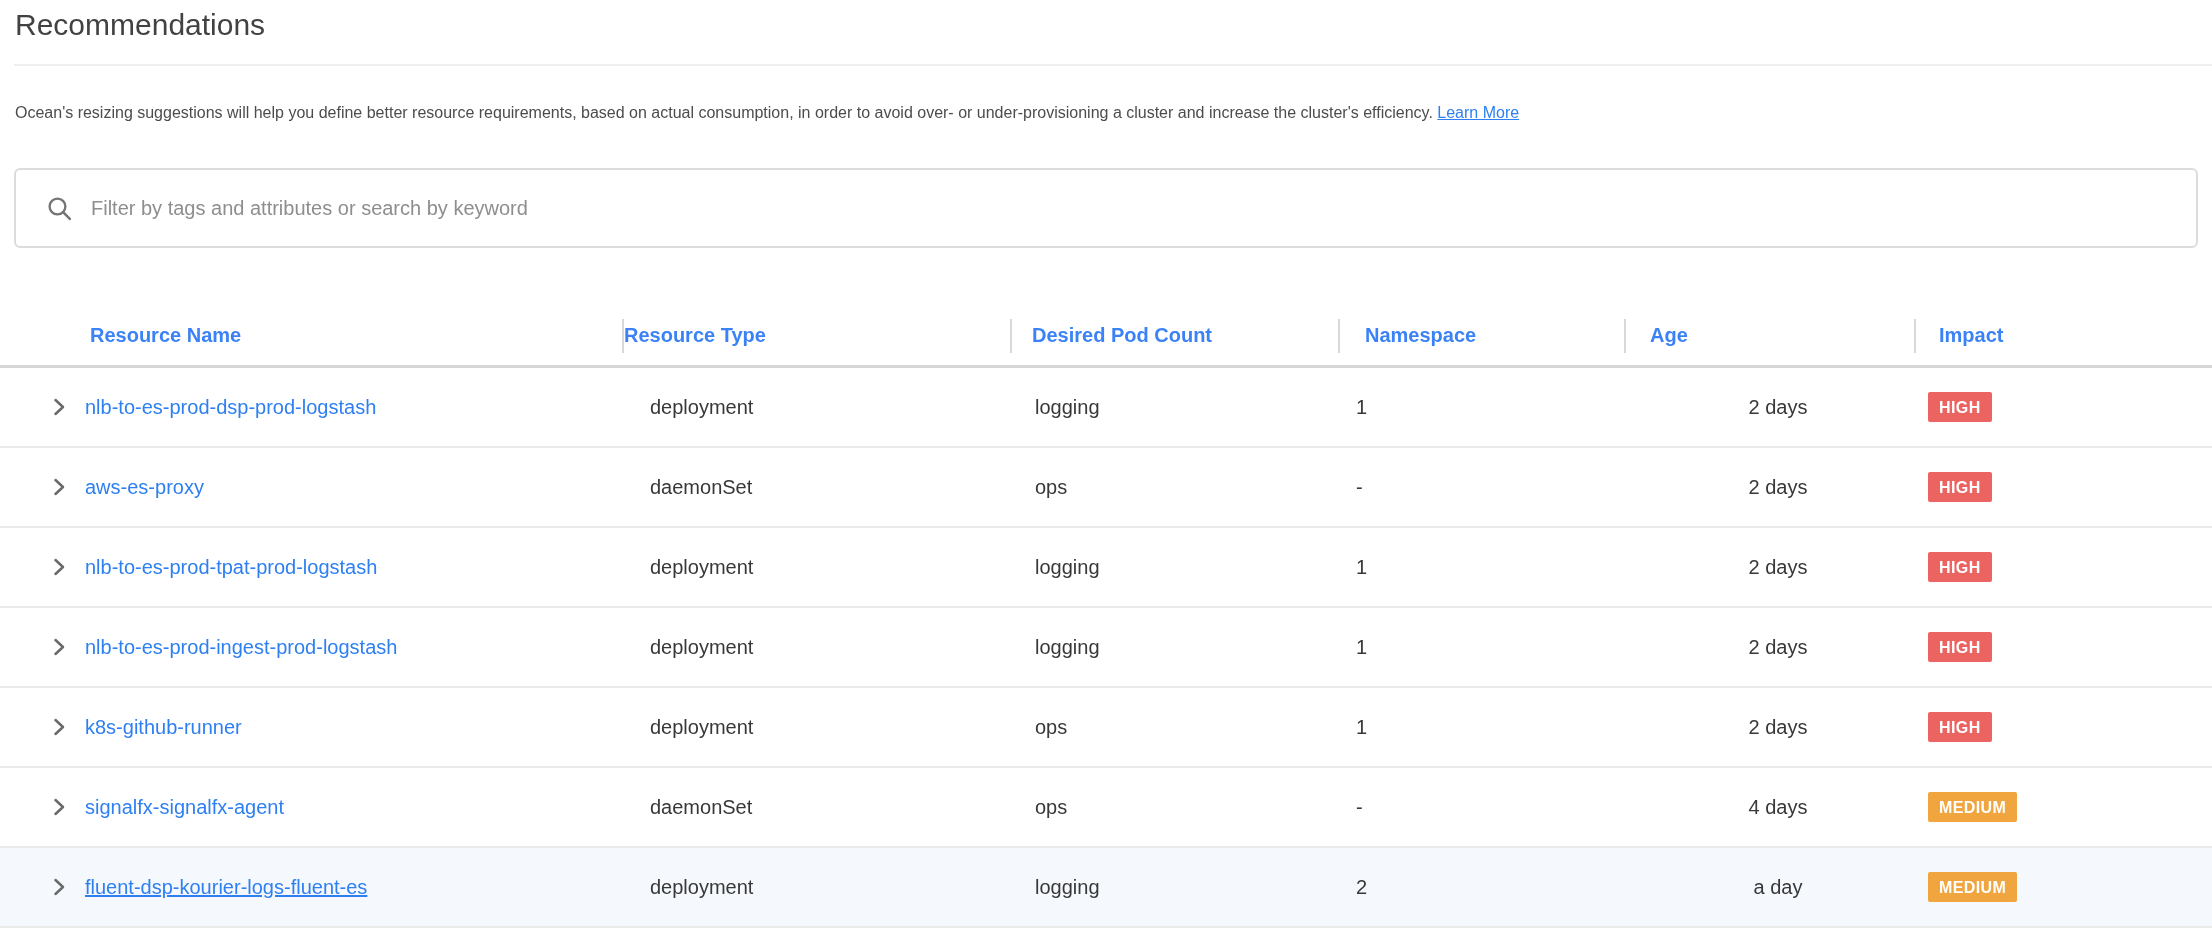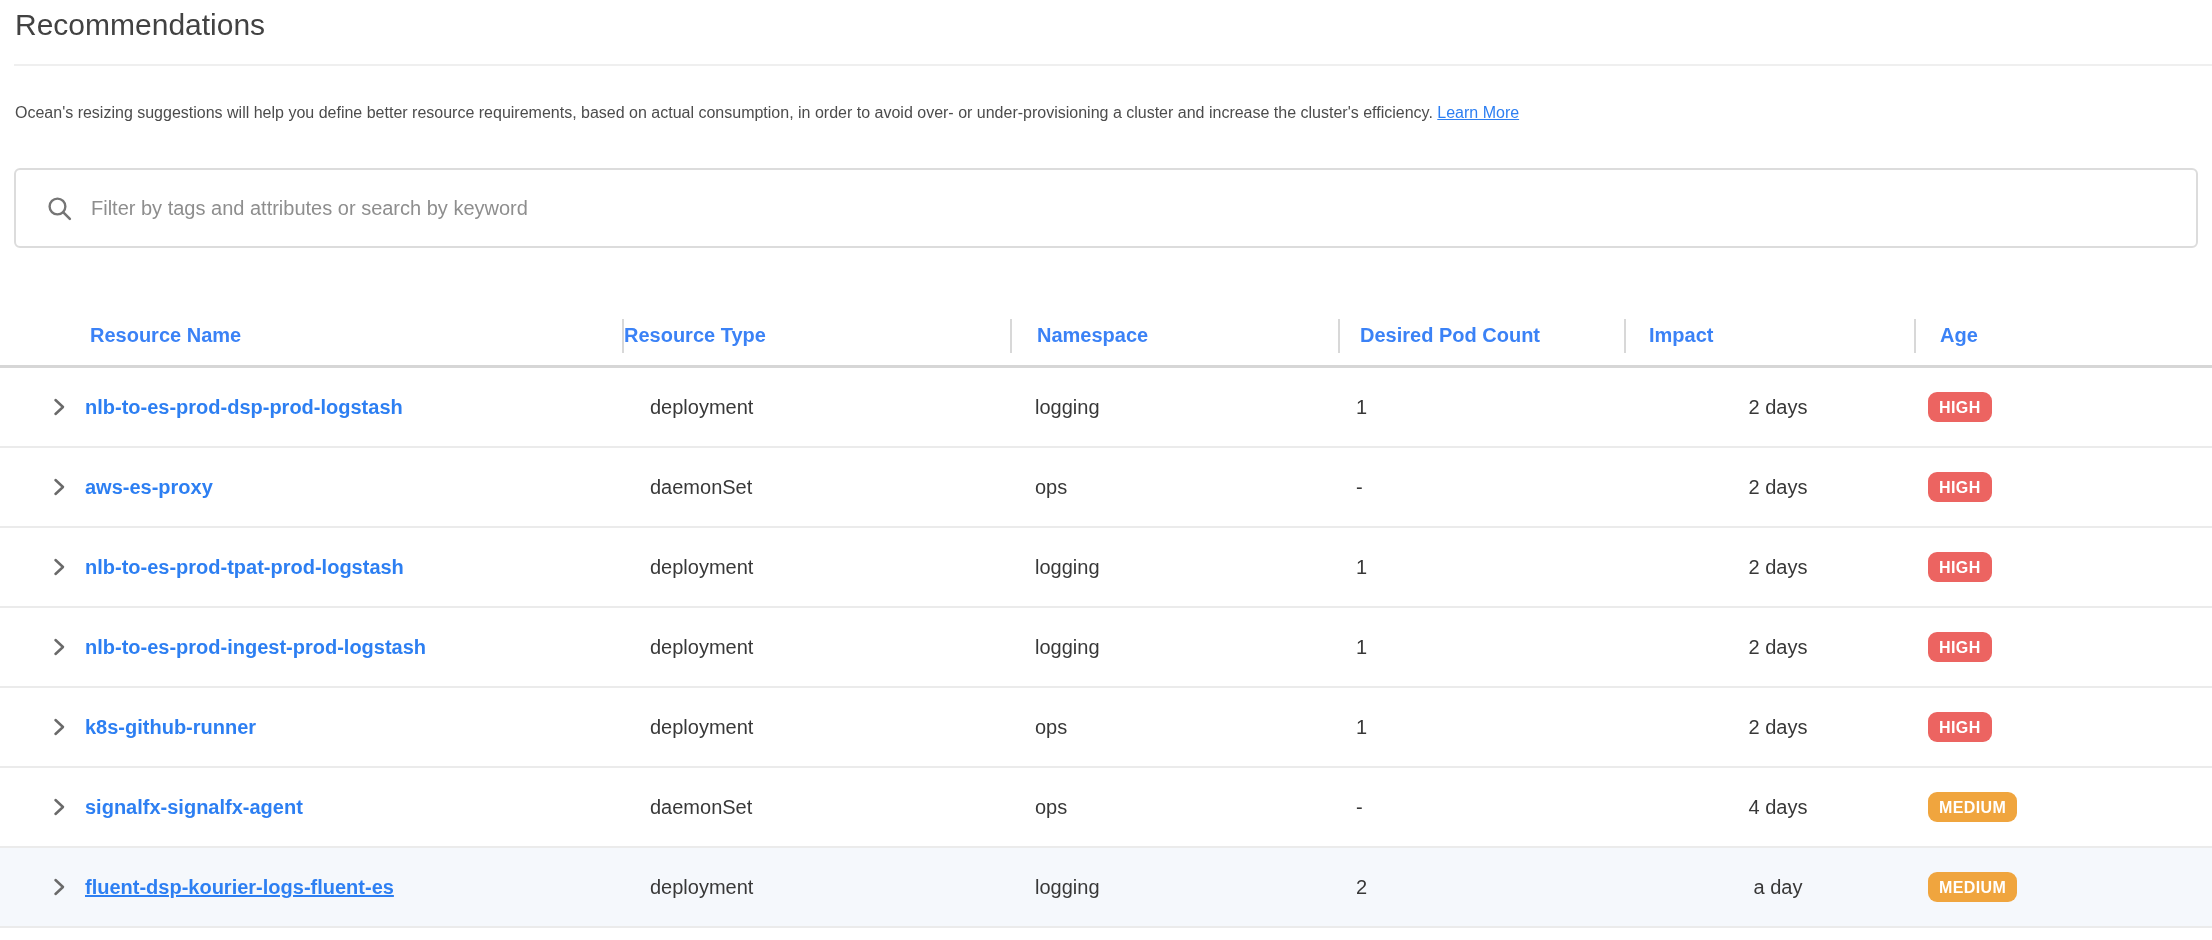--- a/index.html
+++ b/index.html
@@ -96,38 +96,38 @@
   .cell-expander {
     display: flex;
     justify-content: flex-end;
     padding-right: 14px;
   }
   .expander-btn {
     width: 24px; height: 24px;
     display: flex; align-items: center; justify-content: center;
     background: none; border: none; cursor: pointer;
   }
-  .cell-name { padding-left: 0; font-weight: bold; }
+  .cell-name { padding-left: 0; }
   .resource-link {
     color: #2d7ff2;
     font-size: 20px;
     text-decoration: none;
     cursor: pointer;
   }
   .table-row.highlighted .resource-link { text-decoration: underline; }
   .cell-type { padding-left: 28px; }
   .cell-ns   { padding-left: 25px; }
   .cell-pods { padding-left: 18px; }
   .cell-age  { padding-left: 18px; text-align: center; }
   .cell-impact { padding-left: 14px; }
 
   .impact-badge {
     display: inline-block;
     padding: 6px 11px 5px 11px;
-    border-radius: 9px;
+    border-radius: 2px;
     color: #ffffff;
     font-size: 16px;
     font-weight: 700;
     letter-spacing: 0.4px;
     line-height: 19px;
   }
 </style>
 </head>
 <body>
 
@@ -147,24 +147,24 @@
       </svg>
     </span>
     <input class="search-input" type="text" placeholder="Filter by tags and attributes or search by keyword" style="">
   </div>
 
   <div class="rec-table">
 
     <div class="grid-row table-header">
       <div class="th th-name">Resource Name</div>
       <div class="th th-sep th-type">Resource Type</div>
+      <div class="th th-sep th-pods">Desired Pod Count</div>
       <div class="th th-sep th-ns">Namespace</div>
-      <div class="th th-sep th-pods">Desired Pod Count</div>
+      <div class="th th-sep th-age">Age</div>
       <div class="th th-sep th-impact">Impact</div>
-      <div class="th th-sep th-age">Age</div>
     </div>
 
     <div id="table-body">
   <div class="grid-row table-row">
     <div class="cell cell-expander">
       <button class="expander-btn">
         <span style="display:flex;">
           <svg width="22" height="22" viewBox="0 0 22 22" fill="none">
             <polyline points="7.5,4 15,11 7.5,18" stroke="#6a6a6a" stroke-width="2.5" fill="none" stroke-linecap="round" stroke-linejoin="round"></polyline>
           </svg>

